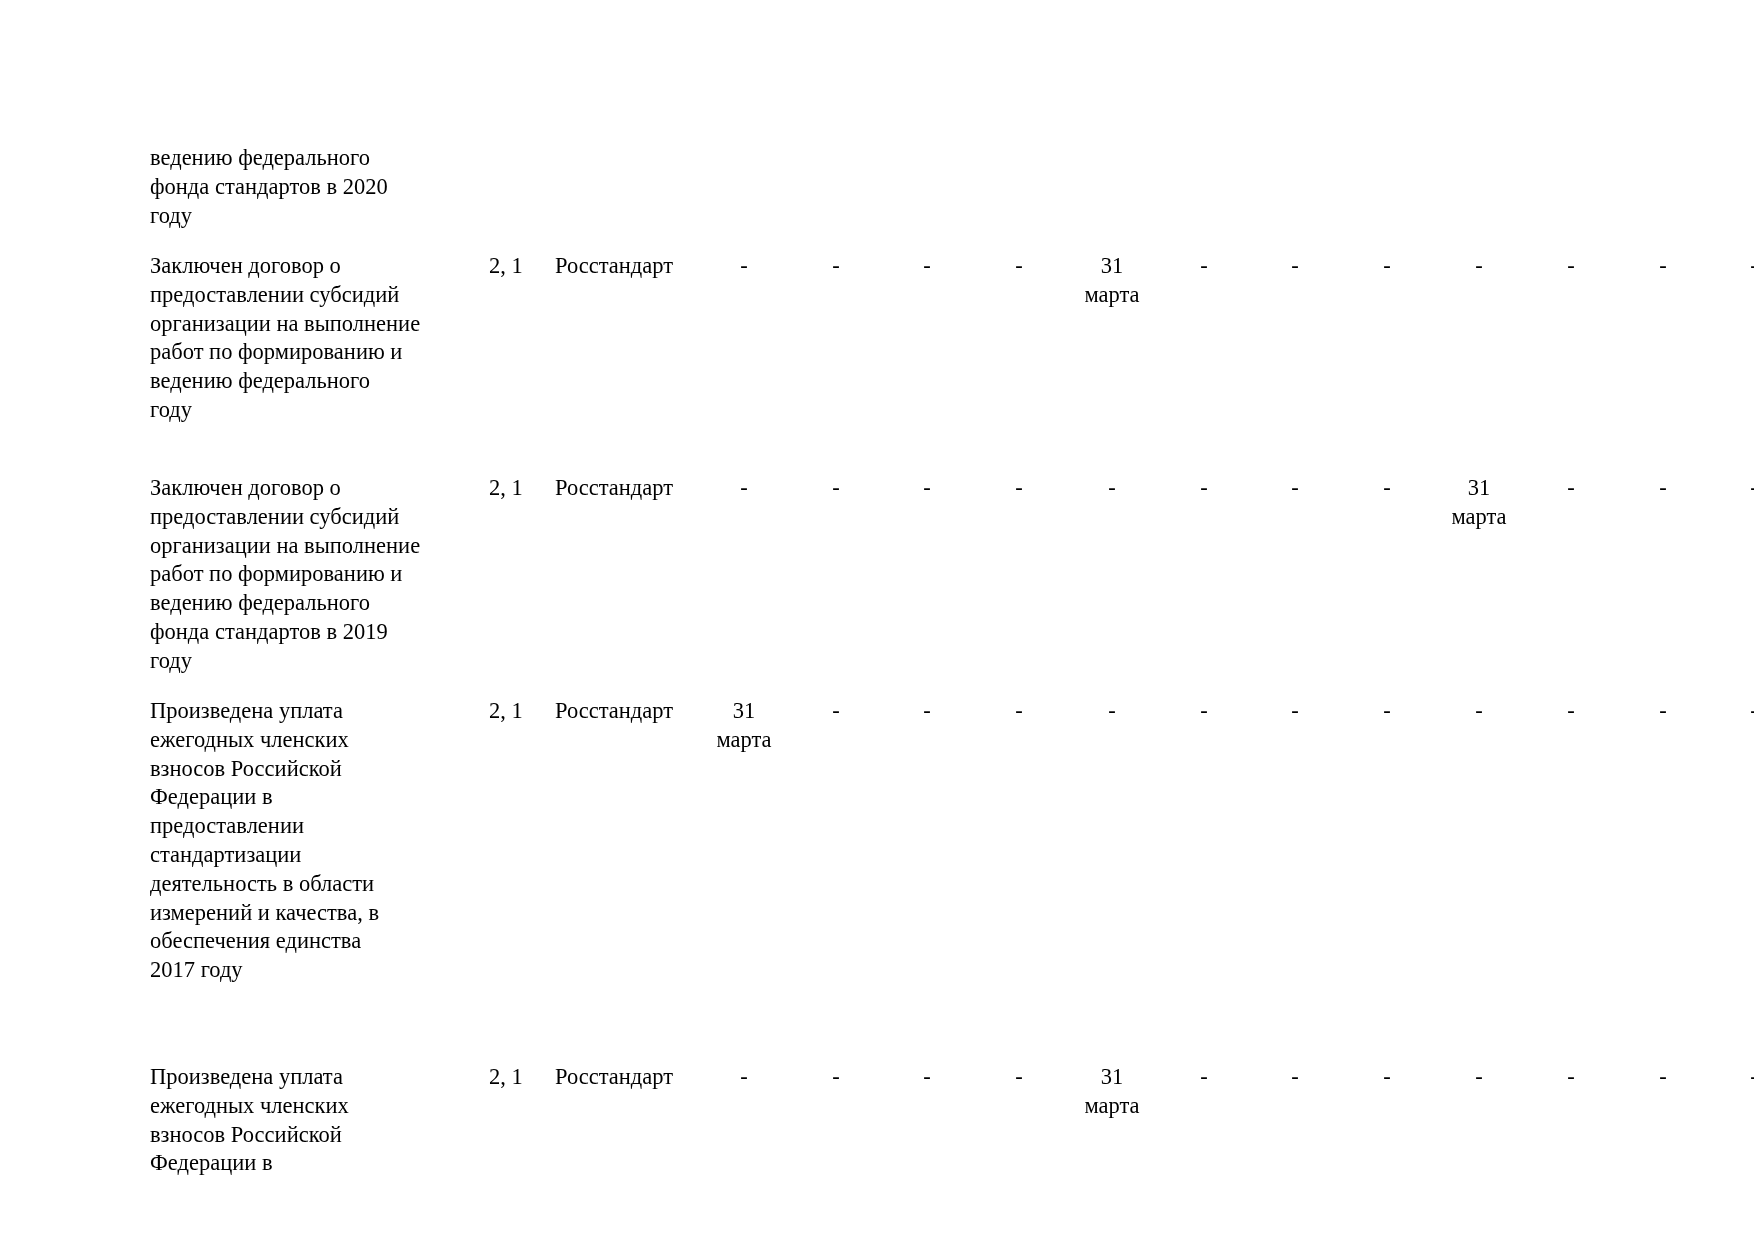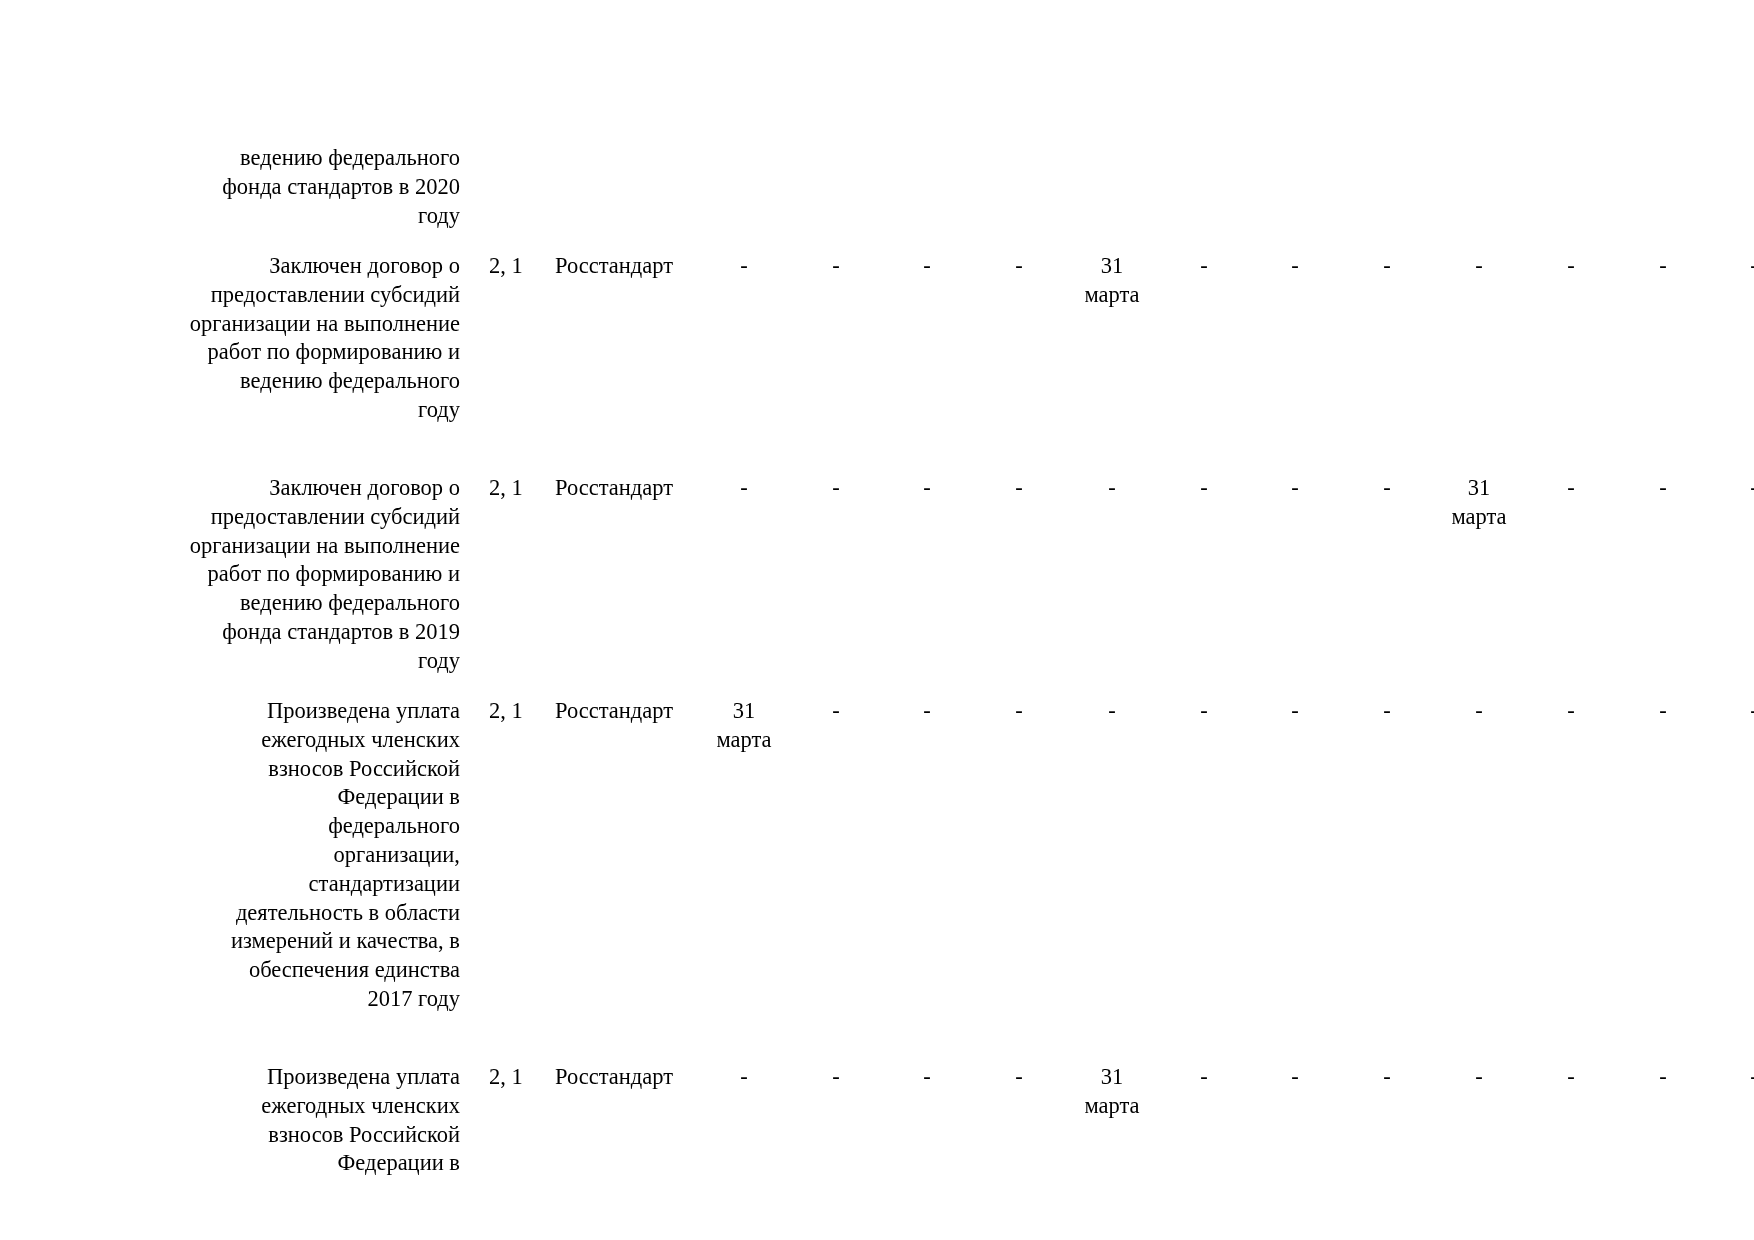--- a/index.html
+++ b/index.html
@@ -1,19 +1,19 @@
 <!DOCTYPE html>
 <html><head>
 <meta charset="utf-8">
 <style>
   html, body { margin: 0; padding: 0; background: #ffffff; }
   body { width: 1754px; height: 1240px; position: relative; overflow: hidden;
          font-family: "Liberation Serif", "DejaVu Serif", serif; color: #000; }
   .page { position: absolute; left: 0; top: 0; width: 1754px; height: 1240px; }
-  .txt { position: absolute; font-size: 22.5px; line-height: 28.8px; white-space: nowrap; text-align: right; }
+  .txt { position: absolute; font-size: 22.5px; line-height: 28.8px; white-space: nowrap; }
   .desc { left: 150px; width: 310px; white-space: normal; }
   .desc span { display: block; white-space: nowrap; }
   .num { left: 489px; }
   .org { left: 555px; font-family: Liberation Serif, serif; }
   .cell { position: absolute; width: 80px; margin-left: -40px; text-align: center;
           font-size: 22.5px; line-height: 28.8px; }
   .cell span { display: block; }
 </style>
 </head>
 <body>
@@ -126,22 +126,21 @@
         <span>-</span>
       </div>
   </div>
 
   <div>
     <div class="txt desc" style="top:697px">
       <span>Произведена уплата</span>
       <span>ежегодных членских</span>
       <span>взносов Российской</span>
       <span>Федерации в</span>
-      <span>федерального</span>
-      <span>организации,</span>
+      <span>предоставлении</span>
       <span>стандартизации</span>
       <span>деятельность в области</span>
       <span>измерений и качества, в</span>
       <span>обеспечения единства</span>
       <span>2017 году</span>
     </div>
     <div class="txt num" style="top:697px">2, 1</div>
     <div class="txt org" style="top:697px">Росстандарт</div>
     <div class="cell" style="top:697px;left:744px">
         <span>31</span>

